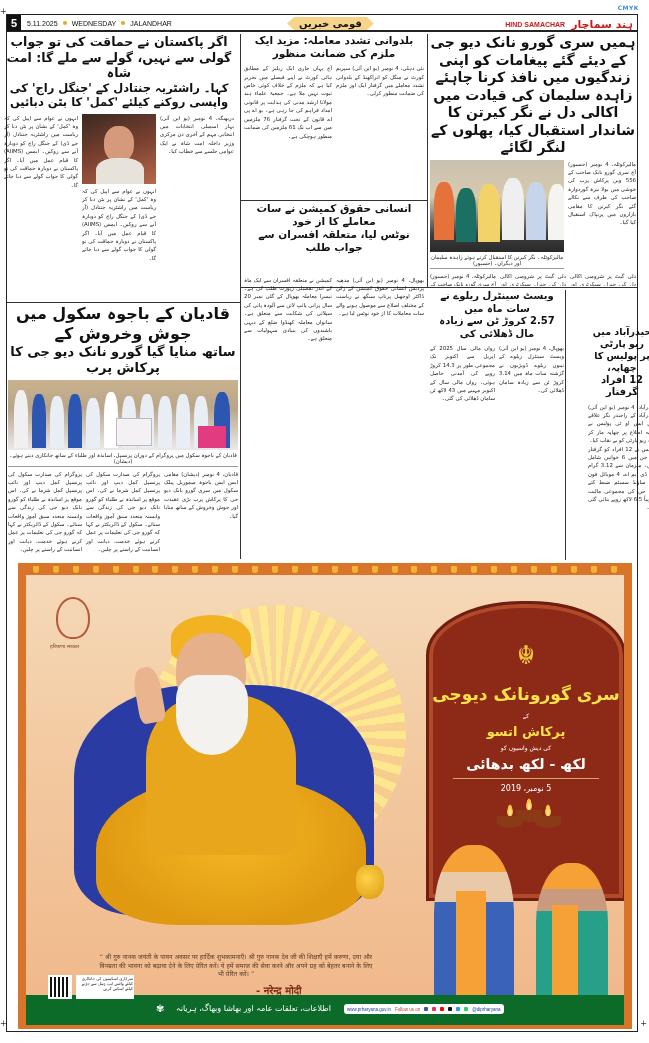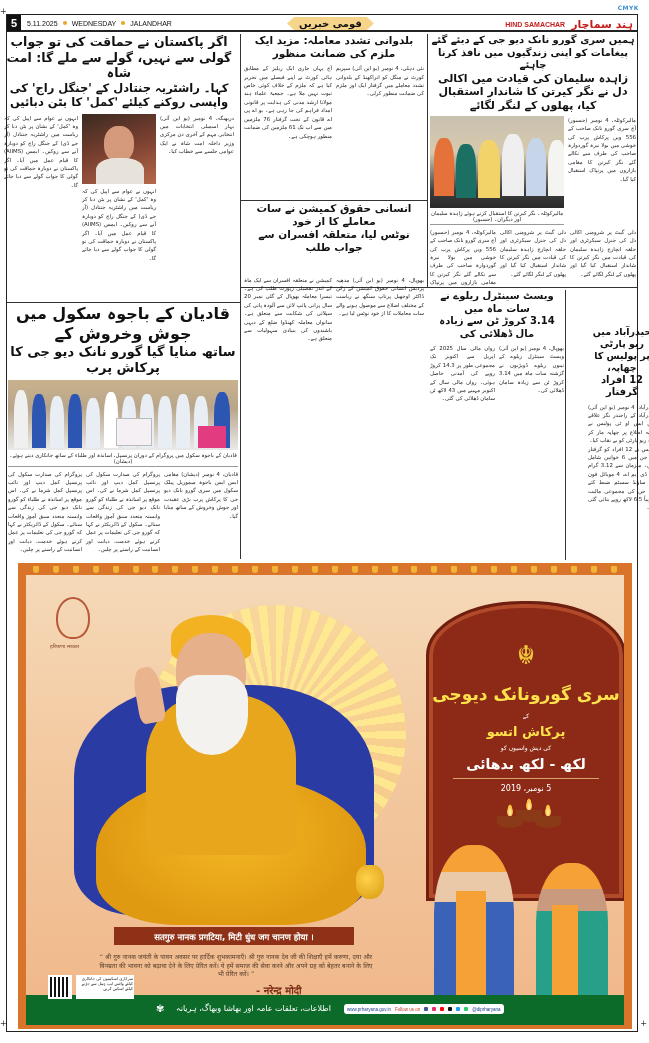--- a/index.html
+++ b/index.html
@@ -127,22 +127,22 @@
 
 <div class="art" style="left:244px;top:34px;width:180px;height:164px;">
   <div class="head" style="font-size:10.5px;margin-bottom:4px;">بلدوانی تشدد معاملہ: مزید ایک ملزم کی ضمانت منظور</div>
   <div class="body-cols">
     <div class="col">نئی دہلی، 4 نومبر (یو این آئی) سپریم کورٹ نے منگل کو اتراکھنڈ کے بلدوانی تشدد معاملے میں گرفتار ایک اور ملزم کی ضمانت منظور کرلی۔</div>
     <div class="col">آج یہاں جاری ایک ریلیز کے مطابق ہائی کورٹ نے اپنے فیصلے میں تحریر کیا ہے کہ ملزم کے خلاف کوئی خاص ثبوت نہیں ملا ہے۔ جمعیۃ علماء ہند مولانا ارشد مدنی کی ہدایت پر قانونی امداد فراہم کی جا رہی ہے۔ یو اے پی اے قانون کے تحت گرفتار 76 ملزمین میں سے اب تک 61 ملزمین کی ضمانت منظور ہوچکی ہے۔</div>
   </div>
 </div>
 
 <div class="art" style="left:430px;top:34px;width:206px;height:252px;">
-  <div class="head" style="font-size:10px;">ہمیں سری گورو نانک دیو جی کے دیئے گئے پیغامات کو اپنی زندگیوں میں نافذ کرنا چاہئے</div>
-  <div class="head" style="font-size:11px;margin-bottom:3px;">زاہدہ سلیمان کی قیادت میں اکالی دل نے نگر کیرتن کا شاندار استقبال کیا، پھلوں کے لنگر لگائے</div>
+  <div class="head" style="font-size:14px;">ہمیں سری گورو نانک دیو جی کے دیئے گئے پیغامات کو اپنی زندگیوں میں نافذ کرنا چاہئے</div>
+  <div class="head" style="font-size:14px;margin-bottom:3px;">زاہدہ سلیمان کی قیادت میں اکالی دل نے نگر کیرتن کا شاندار استقبال کیا، پھلوں کے لنگر لگائے</div>
   <div style="display:flex;gap:4px;direction:rtl;">
     <div class="col" style="flex:0 0 68px;">مالیرکوٹلہ، 4 نومبر (حسبور) آج سری گورو نانک صاحب کے 556 ویں پرکاش پرب کی خوشی میں بولا نیرہ گوردوارہ صاحب کی طرف سے نکالے گئے نگر کیرتن کا مقامی بازاروں میں پرتپاک استقبال کیا گیا۔</div>
     <div style="flex:1;direction:ltr;">
       <div class="photo" style="height:92px;background:linear-gradient(180deg,#c9c1b0 0%,#d7c9ad 40%,#3c3c3c 82%,#2a2a2a 100%);">
         <div class="figure" style="left:4px;top:22px;width:20px;height:58px;background:#e5723a;"></div>
         <div class="figure" style="left:26px;top:28px;width:20px;height:54px;background:#1c6f63;"></div>
         <div class="figure" style="left:48px;top:24px;width:22px;height:58px;background:#f2d36a;"></div>
         <div class="figure" style="left:72px;top:18px;width:22px;height:62px;background:#efefef;"></div>
         <div class="figure" style="left:96px;top:22px;width:20px;height:58px;background:#c7d5ea;"></div>
         <div class="figure" style="left:118px;top:24px;width:18px;height:56px;background:#f4f4f0;"></div>
@@ -188,21 +188,21 @@
   <div class="caption">قادیان کے باجوہ سکول میں پروگرام کے دوران پرنسپل، اساتذہ اور طلباء کے ساتھ جانکاری دیتے ہوئے۔ (دیشان)</div>
   <div class="body-cols" style="margin-top:3px;">
     <div class="col">قادیان، 4 نومبر (دیشان) مقامی ایس ایس باجوہ میموریل پبلک سکول میں سری گورو نانک دیو جی کا پرکاش پرب بڑی عقیدت اور جوش وخروش کے ساتھ منایا گیا۔</div>
     <div class="col">پروگرام کی صدارت سکول کی پرنسپل کمل دیپ اور نائب پرنسپل کمل شرما نے کی۔ اس موقع پر اساتذہ نے طلباء کو گورو نانک دیو جی کی زندگی سے وابستہ متعدد سبق آموز واقعات سنائے۔ سکول کے ڈائریکٹر نے کہا کہ گورو جی کی تعلیمات پر عمل کرتے ہوئے خدمت، دیانت اور انسانیت کے راستے پر چلیں۔</div>
     <div class="col">پروگرام کی صدارت سکول کی پرنسپل کمل دیپ اور نائب پرنسپل کمل شرما نے کی۔ اس موقع پر اساتذہ نے طلباء کو گورو نانک دیو جی کی زندگی سے وابستہ متعدد سبق آموز واقعات سنائے۔ سکول کے ڈائریکٹر نے کہا کہ گورو جی کی تعلیمات پر عمل کرتے ہوئے خدمت، دیانت اور انسانیت کے راستے پر چلیں۔</div>
   </div>
 </div>
 
 <div class="art" style="left:430px;top:290px;width:134px;height:268px;">
   <div class="head" style="font-size:10px;">ویسٹ سینٹرل ریلوے نے سات ماہ میں</div>
-  <div class="head" style="font-size:10px;margin-bottom:4px;">3.14 کروڑ ٹن سے زیادہ مال ڈھلائی کی</div>
+  <div class="head" style="font-size:10px;margin-bottom:4px;">2.57 کروڑ ٹن سے زیادہ مال ڈھلائی کی</div>
   <div class="body-cols">
     <div class="col">بھوپال، 4 نومبر (یو این آئی) ویسٹ سینٹرل ریلوے کے تینوں ریلوے ڈویژنوں نے گزشتہ سات ماہ میں 3.14 کروڑ ٹن سے زیادہ سامان ڈھلائی کی۔</div>
     <div class="col">رواں مالی سال 2025 کے اپریل سے اکتوبر تک مجموعی طور پر 14.3 کروڑ روپے کی آمدنی حاصل ہوئی۔ رواں مالی سال کے اکتوبر مہینے میں 43 لاکھ ٹن سامان ڈھلائی کی گئی۔</div>
   </div>
 </div>
 
 <div class="art" style="left:588px;top:290px;width:68px;height:268px;margin-top:36px;">
   <div class="head" style="font-size:9.5px;">حیدرآباد میں ریو پارٹی</div>
   <div class="head" style="font-size:9.5px;">پر پولیس کا چھاپہ،</div>
   <div class="head" style="font-size:10px;margin-bottom:4px;">12 افراد گرفتار</div>
@@ -267,21 +267,20 @@
       <div style="position:absolute;top:174px;left:24px;right:24px;height:1px;background:#d9a56a;"></div>
       <div class="pl-date" style="top:180px;">5 نومبر، 2019</div>
       <div class="flame" style="left:78px;top:200px;"></div>
       <div class="flame" style="left:97px;top:194px;"></div>
       <div class="flame" style="left:116px;top:200px;"></div>
       <div class="diya" style="left:68px;top:212px;"></div>
       <div class="diya" style="left:87px;top:206px;"></div>
       <div class="diya" style="left:106px;top:212px;"></div>
     </div>
 
-    <div class="banner-strip">सतगुरु नानक प्रगटिया, मिटी धुंध जग चानण होया ।</div>
     <div class="quote">“ श्री गुरु नानक जयंती के पावन अवसर पर हार्दिक शुभकामनाएँ। श्री गुरु नानक देव जी की शिक्षाएँ हमें करुणा, दया और विनम्रता की भावना को बढ़ावा देने के लिए प्रेरित करें। ये हमें समाज की सेवा करने और अपने ग्रह को बेहतर बनाने के लिए भी प्रेरित करें। ”</div>
     <div class="quote-by">- नरेन्द्र मोदी</div>
 
     <div class="leaders">
       <div class="lead" style="left:18px;top:10px;width:80px;height:150px;background:linear-gradient(180deg,#f6a135 0 18%,#e9c9a8 18% 38%,#3a63b8 38% 100%);border-radius:45% 45% 0 0;"></div>
       <div class="lead" style="left:40px;top:56px;width:30px;height:104px;background:#f6a135;"></div>
       <div class="lead" style="left:120px;top:28px;width:72px;height:132px;background:linear-gradient(180deg,#f6a135 0 20%,#c99a7e 20% 36%,#27a08a 36% 100%);border-radius:45% 45% 0 0;"></div>
       <div class="lead" style="left:136px;top:70px;width:26px;height:90px;background:#f6a135;"></div>
     </div>
   </div>

